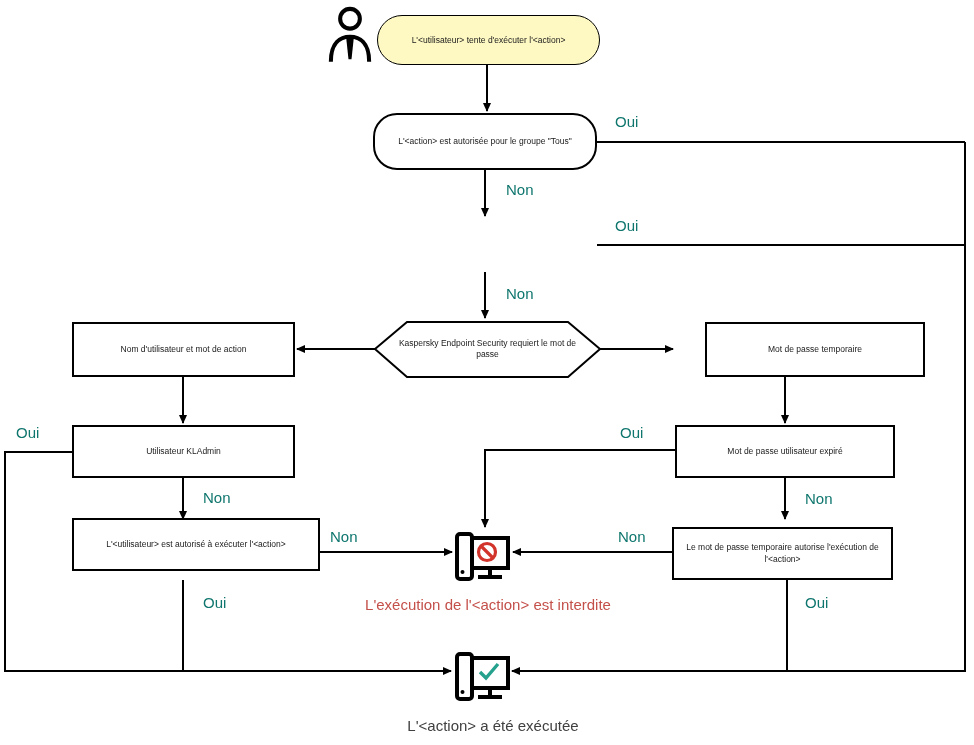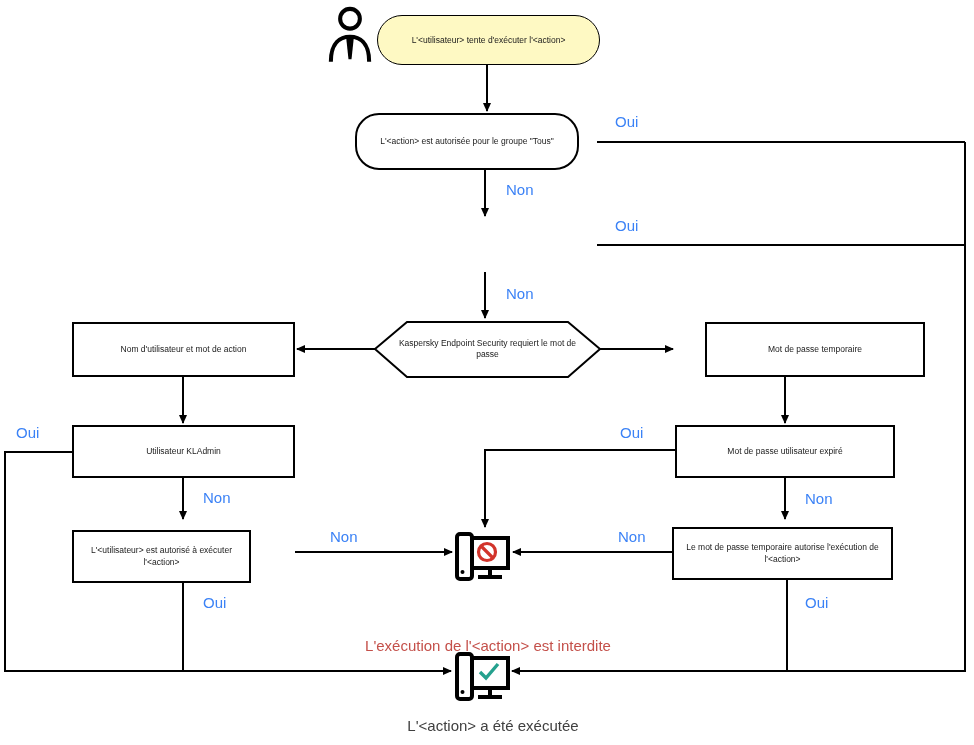--- a/index.html
+++ b/index.html
@@ -16,21 +16,21 @@
   .stadium{
     position:absolute;box-sizing:border-box;background:#fef9c3;border:1.5px solid #000;
     border-radius:26px;display:flex;align-items:center;justify-content:center;
     text-align:center;font-size:8.5px;color:#1a1a1a;padding:2px 14px;
   }
   .hex-text{
     position:absolute;display:flex;align-items:center;justify-content:center;
     text-align:center;font-size:8.5px;line-height:1.35;color:#1a1a1a;
   }
   .edge-label{
-    position:absolute;font-size:15px;color:#3b82f6;
+    position:absolute;font-size:15px;color:#0f766e;
   }
   .outcome{
     position:absolute;font-size:15px;text-align:center;white-space:nowrap;
   }
   .outcome.denied{color:#C4504A;}
   .outcome.executed{color:#404040;}
   .icon{position:absolute;}
 </style>
 </head>
 <body>
@@ -68,30 +68,30 @@
   </svg>
 
   <svg class="icon" style="left:326px;top:6px;" width="48" height="58" viewBox="0 0 40 50">
     <circle cx="20" cy="11" r="8.5" fill="none" stroke="#000" stroke-width="3.5"></circle>
     <path d="M3.5 48 C3.5 31 12 26.5 20 26.5 C28 26.5 36.5 31 36.5 48" fill="none" stroke="#000" stroke-width="3.5"></path>
     <path d="M16.5 25.5 L23.5 25.5 L21.3 46 L18.7 46 Z" fill="#000"></path>
   </svg>
 
   <div class="stadium" style="left:377px;top:15px;width:223px;height:50px;">L'&lt;utilisateur&gt; tente d'exécuter l'&lt;action&gt;</div>
 
-  <div class="node" style="left:355px;top:113px;width:224px;height:57px;border-radius:24px;">L'&lt;action&gt; est autorisée pour le groupe "Tous"</div>
+  <div class="node" style="left:373px;top:113px;width:224px;height:57px;border-radius:24px;">L'&lt;action&gt; est autorisée pour le groupe "Tous"</div>
 
 
   <div class="hex-text" style="left:388px;top:332px;width:199px;height:34px;">Kaspersky Endpoint Security requiert le mot de passe</div>
 
   <div class="node" style="left:72px;top:322px;width:223px;height:55px;">Nom d'utilisateur et mot de action</div>
 
   <div class="node" style="left:72px;top:425px;width:223px;height:53px;">Utilisateur KLAdmin</div>
 
-  <div class="node" style="left:72px;top:530px;width:179px;height:53px;">L'&lt;utilisateur&gt; est autorisé à exécuter l'&lt;action&gt;</div>
+  <div class="node" style="left:72px;top:518px;width:248px;height:53px;">L'&lt;utilisateur&gt; est autorisé à exécuter l'&lt;action&gt;</div>
 
   <div class="node" style="left:705px;top:322px;width:220px;height:55px;">Mot de passe temporaire</div>
 
   <div class="node" style="left:675px;top:425px;width:220px;height:53px;">Mot de passe utilisateur expiré</div>
 
   <div class="node" style="left:672px;top:527px;width:221px;height:53px;">Le mot de passe temporaire autorise l'exécution de l'&lt;action&gt;</div>
 
   <span class="edge-label" style="left:615px;top:113px;">Oui</span>
   <span class="edge-label" style="left:506px;top:181px;">Non</span>
   <span class="edge-label" style="left:615px;top:217px;">Oui</span>
@@ -121,17 +121,17 @@
     <rect x="4" y="5" width="15" height="45" rx="3" fill="#fff" stroke="#000" stroke-width="4"></rect>
     <circle cx="9.5" cy="43" r="2" fill="#000"></circle>
     <rect x="19" y="9" width="36" height="30" fill="#fff" stroke="#000" stroke-width="4"></rect>
     <line x1="37" y1="39" x2="37" y2="47" stroke="#000" stroke-width="4"></line>
     <line x1="25" y1="48" x2="49" y2="48" stroke="#000" stroke-width="4"></line>
     <g>
       <polyline points="27,23 33,29 45,15" fill="none" stroke="#25A18E" stroke-width="3.4"></polyline>
     </g>
   </svg>
 
-  <div class="outcome denied" style="left:352px;top:596px;width:272px;margin-top:41px;">L'exécution de l'&lt;action&gt; est interdite</div>
+  <div class="outcome denied" style="left:352px;top:596px;width:272px;">L'exécution de l'&lt;action&gt; est interdite</div>
 
   <div class="outcome executed" style="left:397px;top:717px;width:192px;">L'&lt;action&gt; a été exécutée</div>
 
 </div>
 
 </body></html>

